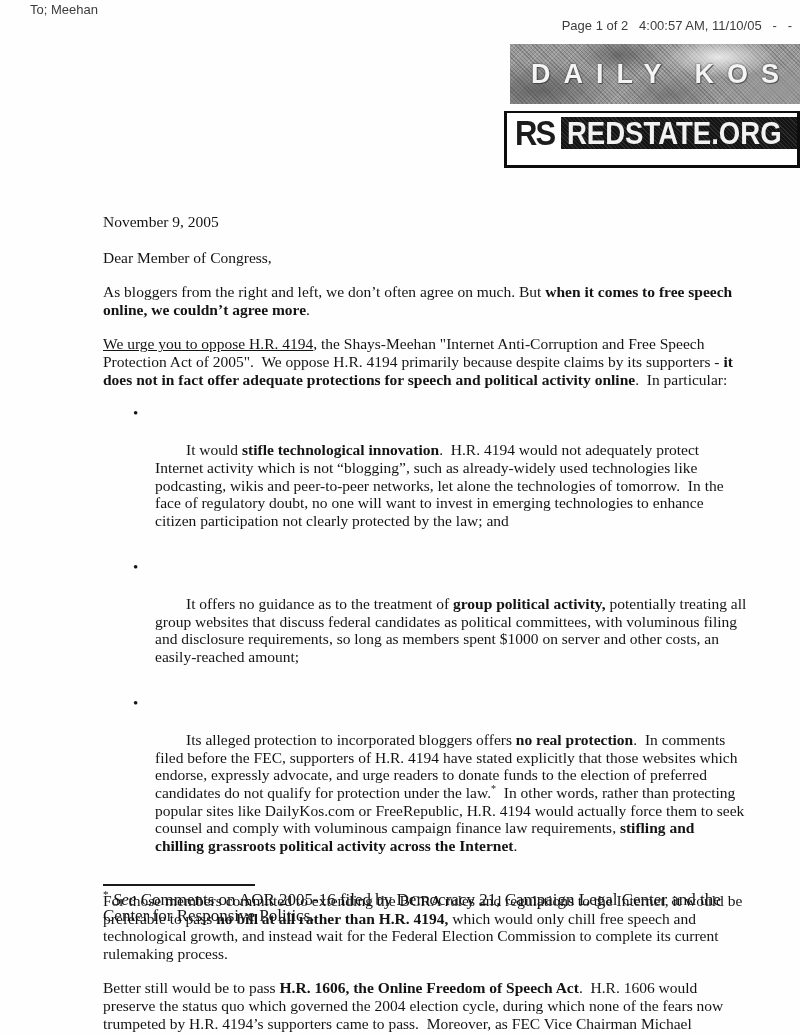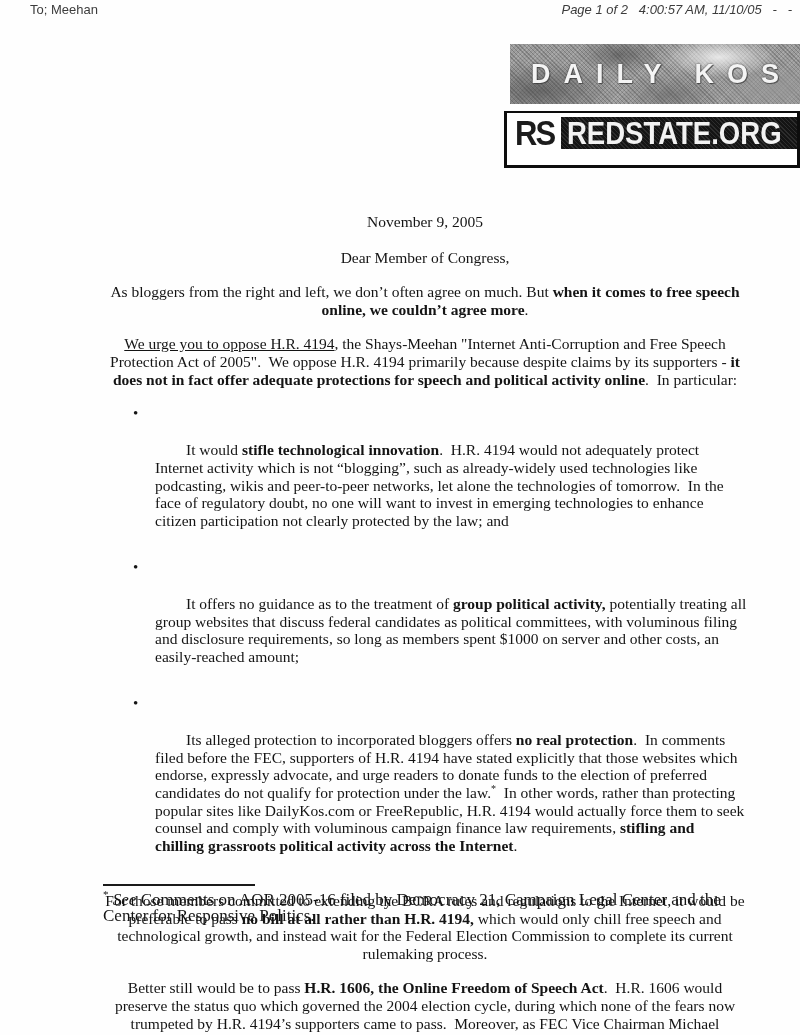--- a/index.html
+++ b/index.html
@@ -13,21 +13,21 @@
     font-family:"Liberation Serif", serif;
   }
   
   .fax-header {
     position:absolute; top:2px; left:0; width:100%;
     font-family:"Liberation Sans", sans-serif;
     font-size:13px; color:#3c3c3c;
     white-space:pre;
   }
   .fax-header .fh-left  { position:absolute; left:30px;  top:0; }
-  .fax-header .fh-right { position:absolute; right:8px; top:0;font-style:italic; }
+  .fax-header .fh-right { position:absolute; right:8px; top:16px; }
   
   .dk-banner {
     position:absolute; left:510px; top:44px; width:290px; height:60px;
     background-color:#9a9a9a;
     background-image:
       radial-gradient(ellipse 90px 32px at 72% 22%, rgba(236,236,236,.95), rgba(236,236,236,0) 65%),
       radial-gradient(ellipse 60px 26px at 38% 18%, rgba(70,70,70,.55), rgba(70,70,70,0) 70%),
       radial-gradient(ellipse 110px 42px at 10% 78%, rgba(72,72,72,.62), rgba(72,72,72,0) 70%),
       radial-gradient(ellipse 100px 40px at 92% 72%, rgba(150,150,150,.8), rgba(150,150,150,0) 70%),
       radial-gradient(ellipse 70px 30px at 55% 85%, rgba(90,90,90,.5), rgba(90,90,90,0) 70%),
@@ -69,21 +69,21 @@
     font-family:"Liberation Sans", sans-serif;
     font-weight:bold; font-size:32px; color:#f2f2f2;
     white-space:nowrap; letter-spacing:0;
     transform:scaleX(.86); transform-origin:left center;
   }
   
   .letter {
     position:absolute; left:103px; top:213px; width:644px;
     font-size:15.5px; line-height:17.6px;
   }
-  .letter p { white-space:pre-wrap; margin-bottom:17px;text-align:center; }
+  .letter p { white-space:pre-wrap; margin-bottom:17px; }
   .letter p.date { margin-bottom:18px; }
   .bullets {
     list-style:none;
     margin:18px 0 20px 30px;
   }
   .bullets li {
     position:relative; padding-left:22px; white-space:pre-wrap;
   }
   .bullets li + li { margin-top:13px; }
   .bullets .marker { position:absolute; left:0; top:-1px; font-size:15px; }

